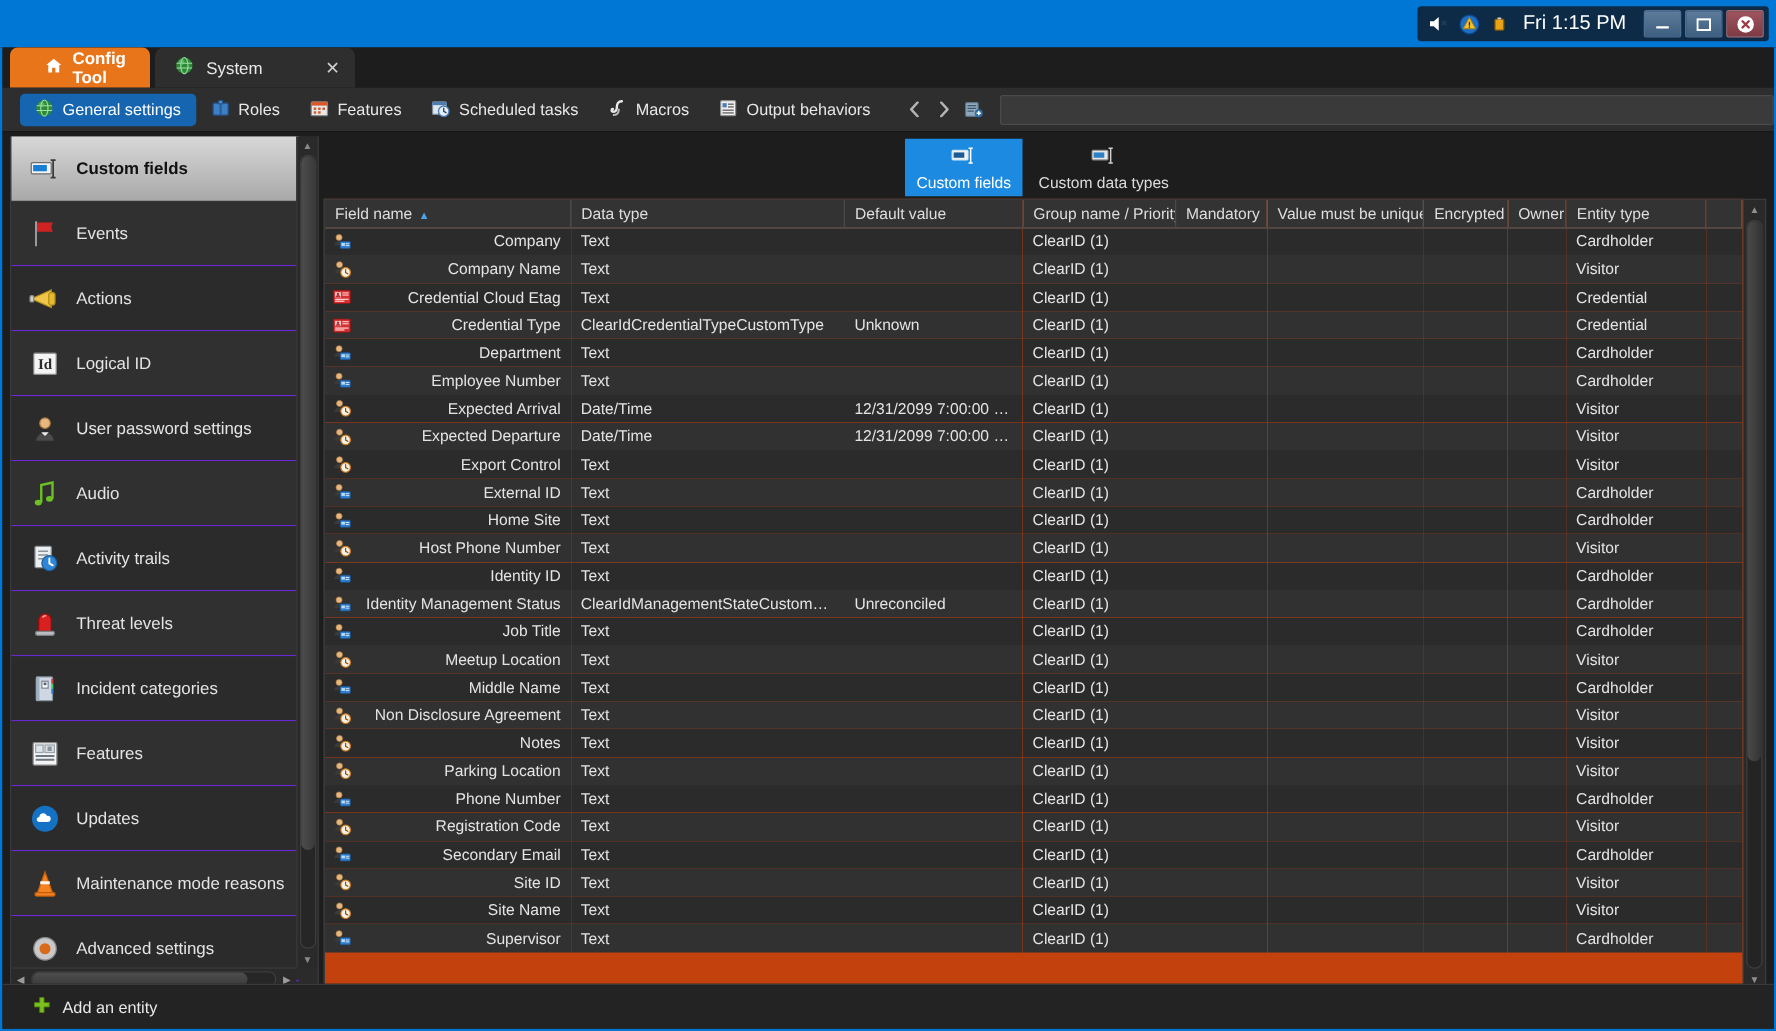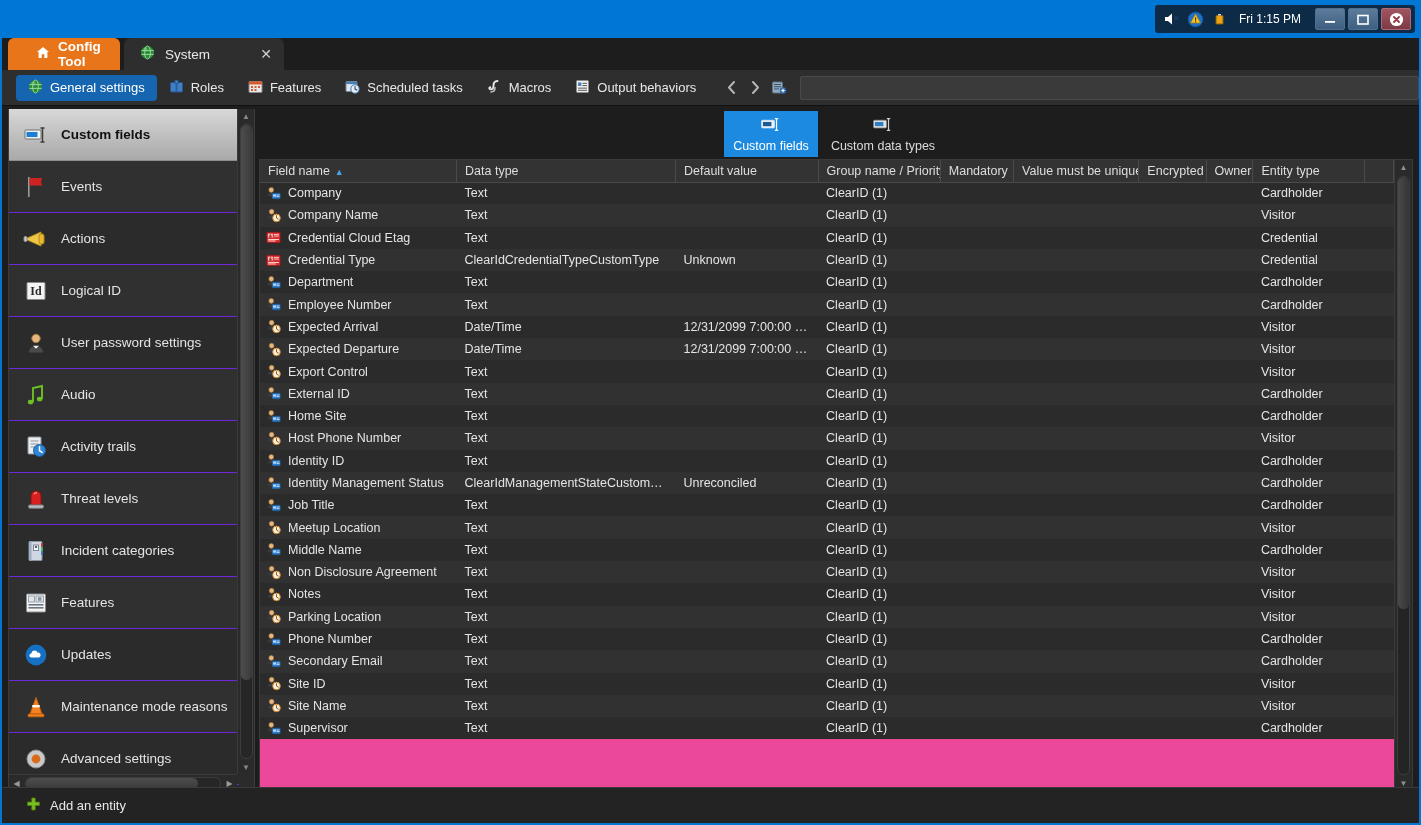--- a/index.html
+++ b/index.html
@@ -15,21 +15,21 @@
   
   #desktop { position:absolute; inset:0; background:#0077d4; }
 
   
   #tray {
     position:absolute; top:5px; right:6px; height:28px;
     display:flex; align-items:center; gap:6px;
     background:#0d2b47; border-radius:3px; padding:0 2px 0 8px;
   }
   #tray .ticon { width:18px; height:18px; display:flex; align-items:center; justify-content:center; }
-  #tray .time { color:#fff; font-size:12px; padding:0 8px 0 4px; white-space:nowrap; }
+  #tray .time { color:#fff; font-size:16px; padding:0 8px 0 4px; white-space:nowrap; }
   .winbtns { display:flex; align-items:center; gap:3px; padding-right:2px; }
   .winbtn {
     width:30px; height:22px; border:1px solid #4e6f92; border-radius:2px;
     background:linear-gradient(#5d7c9c,#3f5f80);
     display:flex; align-items:center; justify-content:center;
   }
   .winbtn.close { background:linear-gradient(#9f5560,#7e3a44); border-color:#a86b74; }
   .winbtn .gl { display:block; }
 
   
@@ -121,36 +121,36 @@
   .subtab {
     width:94px; height:46px; display:flex; flex-direction:column;
     align-items:center; justify-content:center; gap:3px;
     font-size:12.5px; color:#dcdcdc; white-space:nowrap;
   }
   .subtab.active { background:#1c8ae0; color:#fff; }
   .subtab.wide { width:130px; }
 
   
   #tablewrap { position:absolute; left:0; right:0; top:50px; bottom:0; display:flex; }
-  #tablearea { flex:1; border:1px solid #3a3a3a; background:#ec4899; overflow:hidden; }
+  #tablearea { flex:1; border:1px solid #3a3a3a; background:#c2410c; overflow:hidden; }
   table { width:100%; border-collapse:collapse; table-layout:fixed; }
   thead th {
     height:22px; background:#333333; color:#dedede; font-weight:normal; font-size:12.5px;
     text-align:left; padding:0 8px; border-right:1px solid #4a4a4a; border-bottom:1px solid #4a4a4a;
     white-space:nowrap; overflow:hidden;
   }
   thead th .sortarrow { color:#4da3e8; font-size:9px; margin-left:5px; }
   tbody td {
     height:22.3px; font-size:12.5px; color:#e4e4e4; padding:0 8px;
     white-space:nowrap; overflow:hidden; text-overflow:ellipsis;
   }
   tbody tr:nth-child(odd) { background:#2b2b2b; }
   tbody tr:nth-child(even) { background:#313131; }
   td.namecell { padding-left:6px; }
-  td.namecell .inner { display:flex; align-items:center; gap:7px; }
+  td.namecell .inner { display:flex; align-items:center; gap:7px;justify-content:space-between; }
   .rowicon { width:15px; height:15px; flex:0 0 15px; }
 
   
   #tvs {
     width:18px; background:#2a2a2a; border:1px solid #3a3a3a; border-left:none;
     display:flex; flex-direction:column; align-items:center;
   }
   #tvs .arw { height:15px; display:flex; align-items:center; justify-content:center; color:#8f8f8f; font-size:8px; }
   #tvs .track { flex:1; width:13px; margin:1px 0; background:#242424; border:1px solid #3d3d3d; border-radius:6px; position:relative; }
   #tvs .thumb { position:absolute; left:0; width:11px; background:linear-gradient(90deg,#4a4a4a,#343434); border-radius:6px; }
@@ -1054,20 +1054,42 @@
                     <td></td>
                     <td></td>
                     <td></td>
                     <td>Cardholder</td>
                     <td></td>
                   </tr>
                   <tr>
                     <td class="namecell">
                       <div class="inner">
                         <svg viewBox="0 0 16 16" width="15" height="15" class="rowicon">
+                          <circle cx="6" cy="4" r="2.6" fill="#e8b77f" stroke="#a87b42" stroke-width="0.6"></circle>
+                          <path d="M1.8 11.2c0-2.2 1.9-3.7 4.2-3.7s4.2 1.5 4.2 3.7z" fill="#3a3a3a"></path>
+                          <circle cx="11.2" cy="10.6" r="4.1" fill="#f5f0e6" stroke="#d07a15" stroke-width="1"></circle>
+                          <path d="M11.2 8.1v2.6l1.9 1.1" stroke="#8a4e08" stroke-width="1" fill="none" stroke-linecap="round"></path>
+                        </svg>
+                        <span>Registration Code</span>
+                      </div>
+                    </td>
+                    <td>Text</td>
+                    <td></td>
+                    <td>ClearID (1)</td>
+                    <td></td>
+                    <td></td>
+                    <td></td>
+                    <td></td>
+                    <td>Visitor</td>
+                    <td></td>
+                  </tr>
+                  <tr>
+                    <td class="namecell">
+                      <div class="inner">
+                        <svg viewBox="0 0 16 16" width="15" height="15" class="rowicon">
                           <circle cx="5.6" cy="4.2" r="2.6" fill="#e8b77f" stroke="#a87b42" stroke-width="0.6"></circle>
                           <path d="M1.4 11c0-2.2 1.9-3.6 4.2-3.6S9.8 8.8 9.8 11z" fill="#3a3a3a"></path>
                           <rect x="6.6" y="7.6" width="8.6" height="6" rx="0.8" fill="#2f7fd0" stroke="#1c5590" stroke-width="0.6"></rect>
                           <rect x="7.6" y="9" width="3" height="2.4" fill="#bcdcf6"></rect>
                           <rect x="11.2" y="9.2" width="3.2" height="0.8" fill="#dceaf7"></rect>
                           <rect x="11.2" y="10.8" width="3.2" height="0.8" fill="#dceaf7"></rect>
                         </svg>
                         <span>Secondary Email</span>
                       </div>
                     </td>

